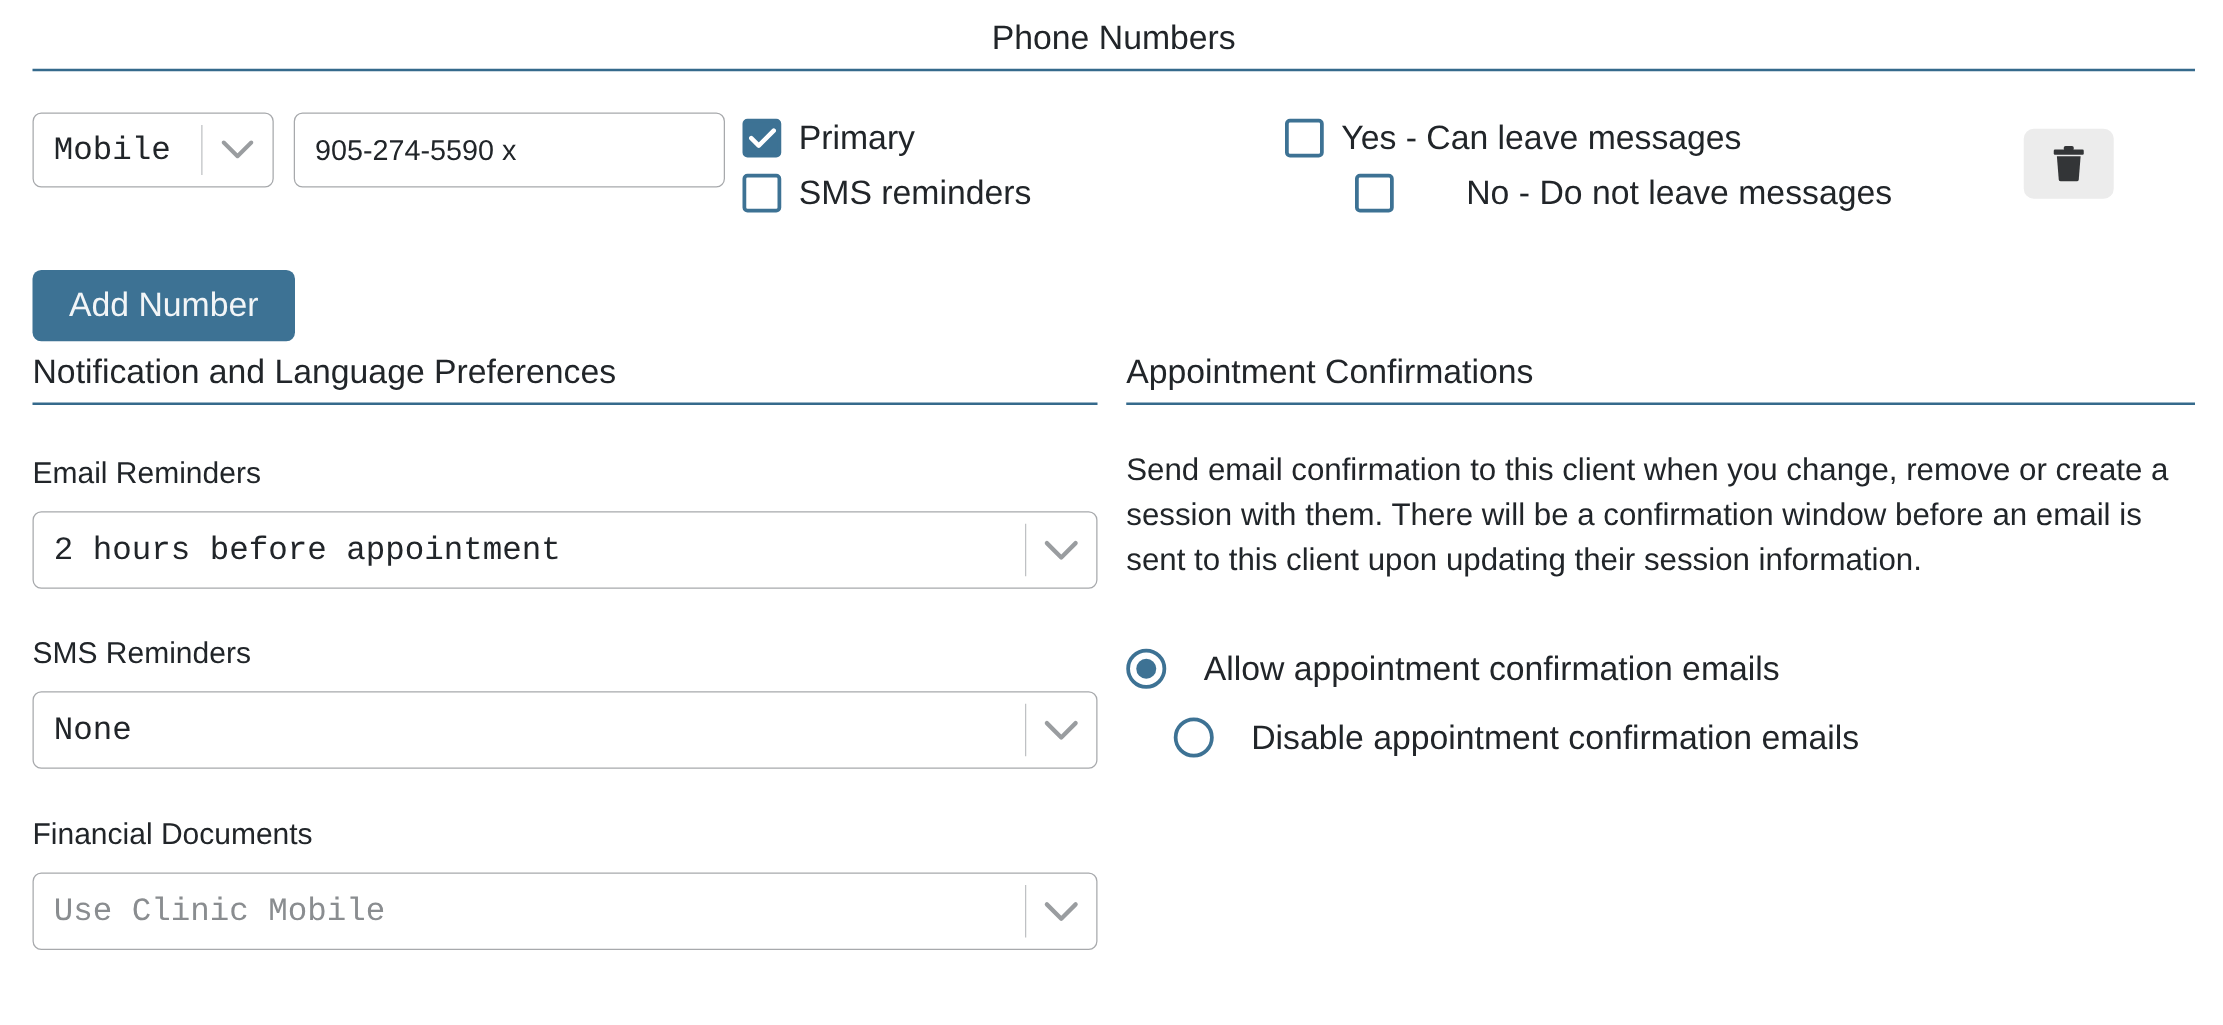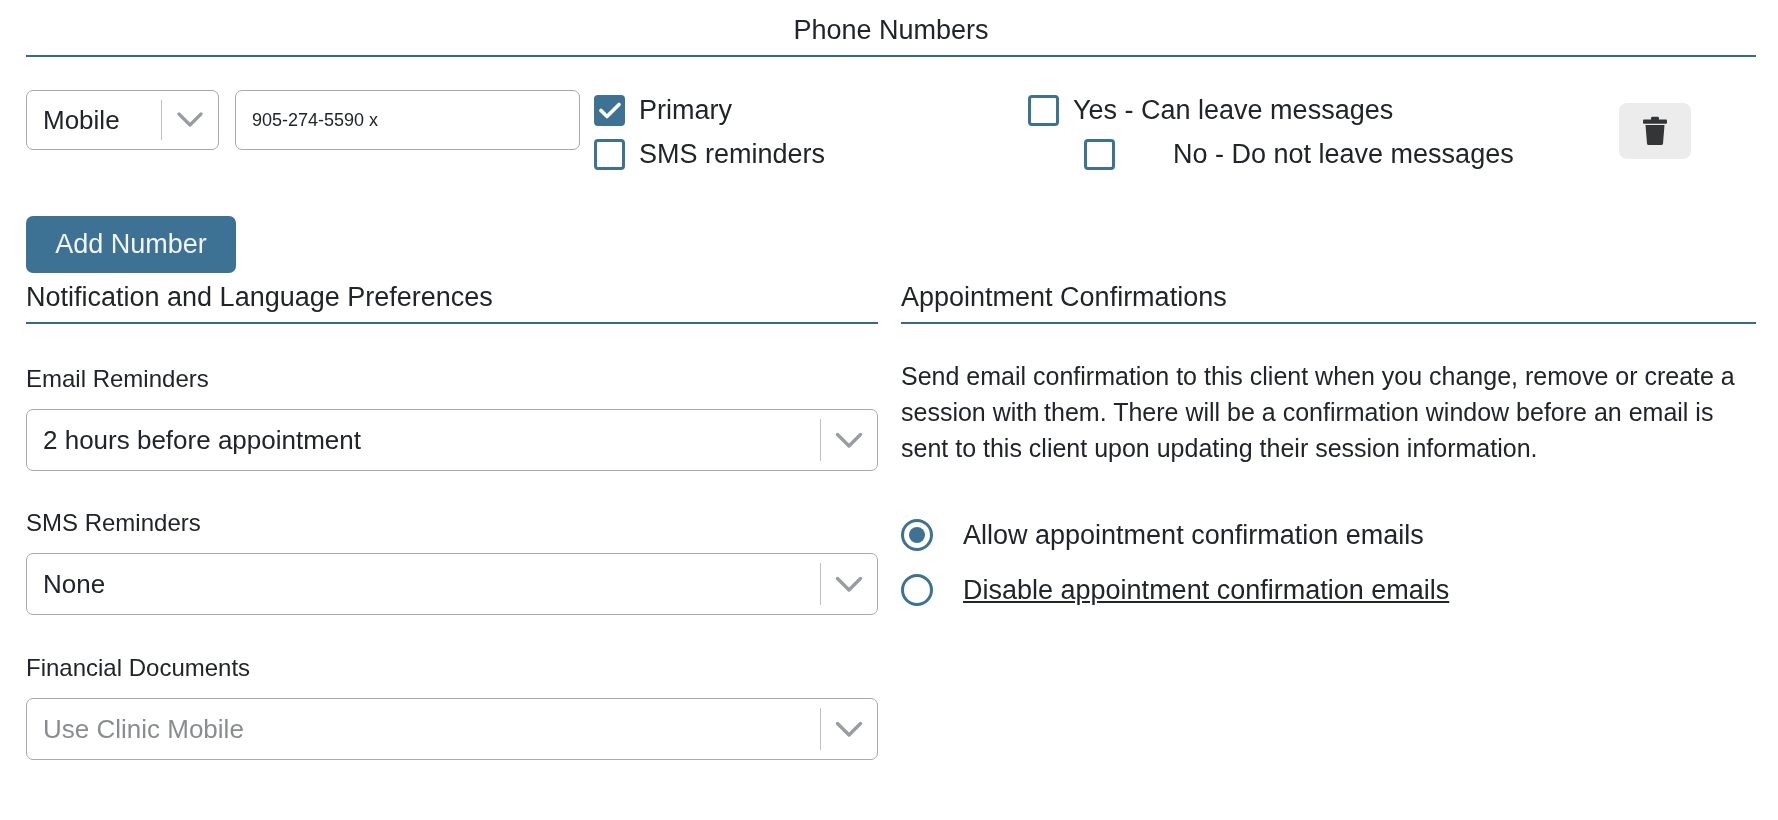--- a/index.html
+++ b/index.html
@@ -37,20 +37,21 @@
   }
 
   .select-box {
     position: absolute;
     box-sizing: border-box;
     border: 1px solid #a7a9ac;
     border-radius: 7px;
     background: #ffffff;
     display: flex;
     align-items: center;
+    font-family: Liberation Mono, monospace;
   }
   .select-value {
     flex: 1 1 auto;
     padding-left: 16px;
     font-size: 26px;
     color: #212529;
     white-space: nowrap;
     overflow: hidden;
   }
   .select-value.placeholder {
@@ -72,21 +73,21 @@
   }
   .select-caret svg { display: block; }
 
   .text-input {
     position: absolute;
     box-sizing: border-box;
     border: 1px solid #a7a9ac;
     border-radius: 7px;
     background: #ffffff;
     font-family: "Liberation Sans", sans-serif;
-    font-size: 18px;
+    font-size: 23px;
     color: #212529;
     padding: 0 16px;
     outline: none;
   }
 
   
   .cb-item {
     position: absolute;
     display: flex;
     align-items: center;
@@ -295,20 +296,20 @@
 
   <div class="para" style="left:901px; top:358px; width:845px;">Send email confirmation to this client when you change, remove or create a session with them. There will be a confirmation window before an email is sent to this client upon updating their session information.</div>
 
   <div class="radio-item" style="left:901px; top:519px;">
     <span class="radio-circle selected">
       <span class="radio-dot"></span>
     </span>
     <span class="radio-label">Allow appointment confirmation emails</span>
   </div>
 
-  <div class="radio-item" style="left:901px; top:574px;text-decoration:underline;">
+  <div class="radio-item" style="left:939px; top:574px;">
     <span class="radio-circle">
       
     </span>
     <span class="radio-label">Disable appointment confirmation emails</span>
   </div>
 
 </div>
 
 </body></html>

